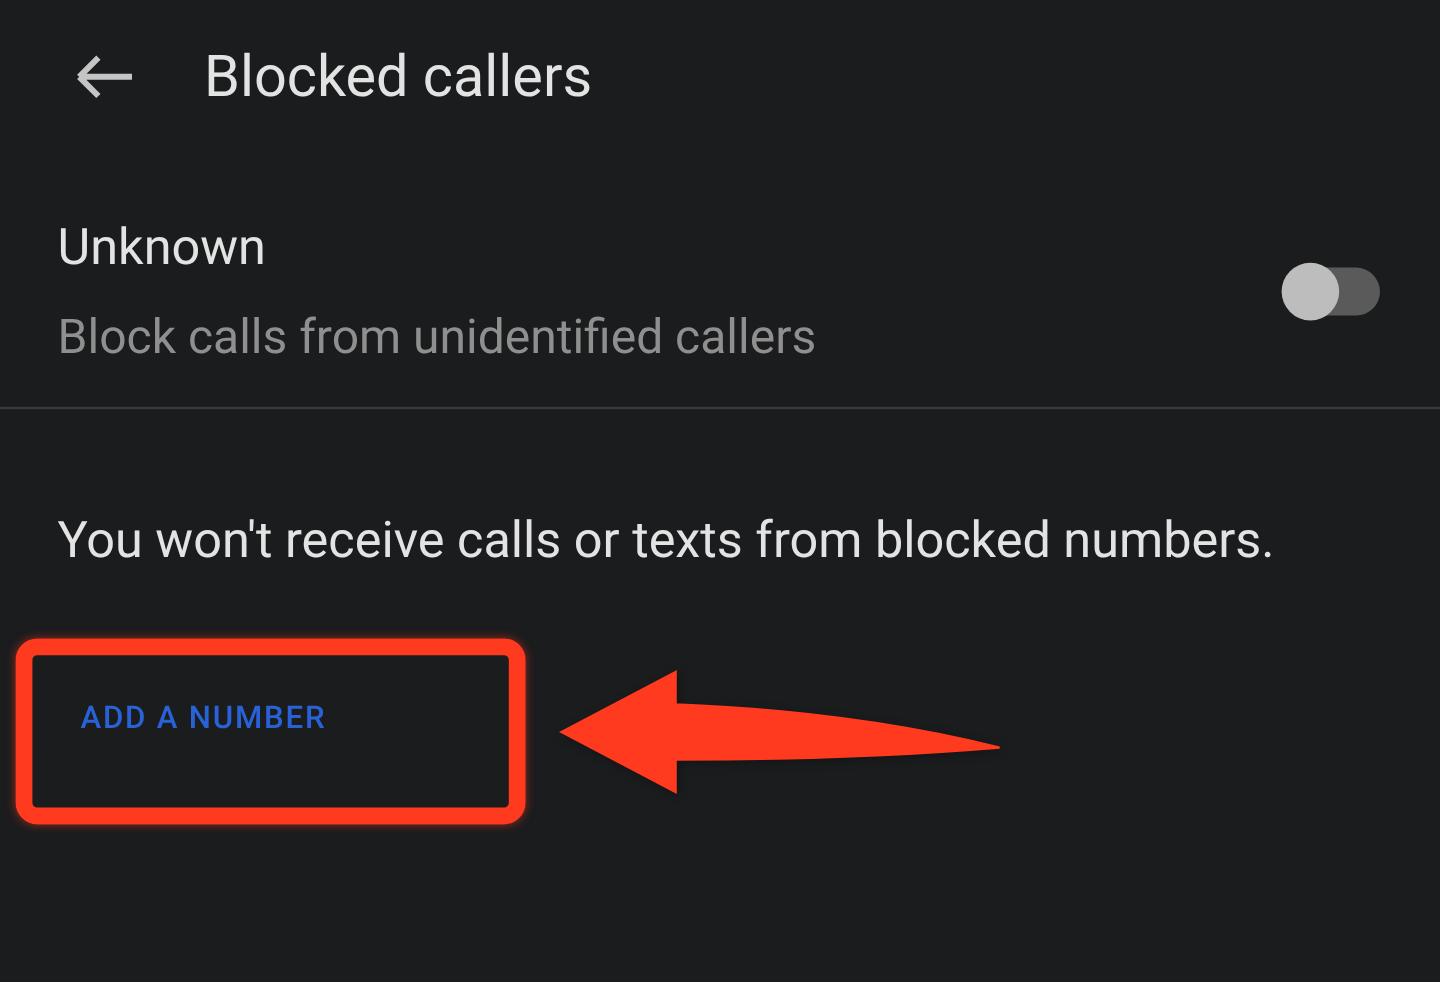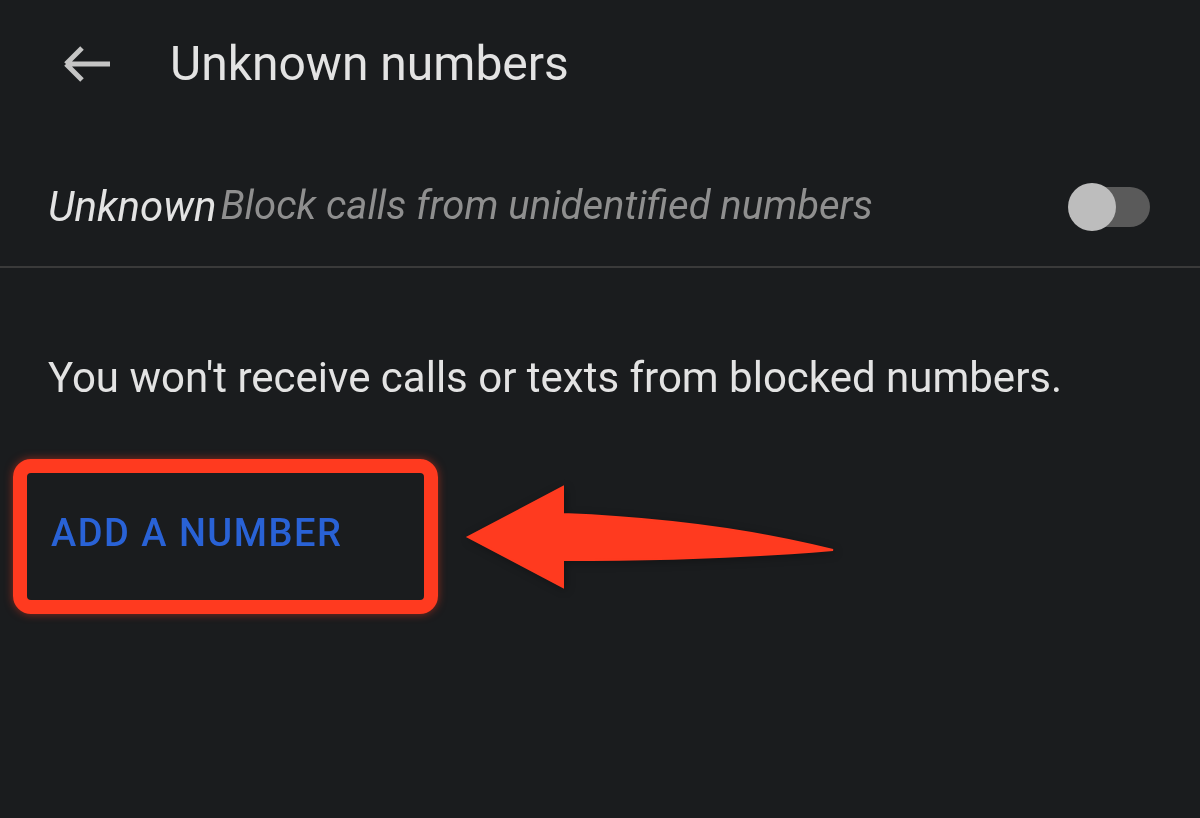--- a/index.html
+++ b/index.html
@@ -40,23 +40,22 @@
       font-weight: 400;
     }
     .setting-row {
       display: flex;
       align-items: center;
       justify-content: space-between;
       padding: 40px 50px 35px 48px;
     }
     .setting-text {
       display: flex;
-      flex-direction: row;
-      gap: 4px;
-      font-style: italic;
+      flex-direction: column;
+      gap: 26px;
     }
     .setting-title {
       color: #e3e3e3;
       font-size: 42px;
       font-weight: 400;
     }
     .setting-subtitle {
       color: #8f8f8f;
       font-size: 40px;
       font-weight: 400;
@@ -101,26 +100,27 @@
       left: 0;
       top: -8px;
       width: 425px;
       height: 155px;
       border: 14px solid #ff3a1f;
       border-radius: 18px;
       box-shadow: 0 0 8px rgba(255, 58, 31, 0.5);
     }
     .add-button {
       color: #2962d6;
-      font-size: 38px;
+      font-size: 26px;
       font-weight: 500;
       letter-spacing: 1.5px;
       padding: 44px 30px 44px 38px;
       cursor: pointer;
       display: inline-block;
+      margin-left: 16px;
     }
     .arrow-annotation {
       position: absolute;
       left: 440px;
       top: 5px;
     }
     .arrow-annotation svg {
       width: 400px;
       height: 130px;
       filter: drop-shadow(2px 2px 4px rgba(0,0,0,0.3));
@@ -128,27 +128,27 @@
   </style>
 </head>
 <body>
 
 <div class="header">
   <div class="back-arrow">
     <svg viewBox="0 0 50 40">
       <path d="M 48 20 L 4 20 M 4 20 L 20 4 M 4 20 L 20 36" stroke="#c5c5c5" stroke-width="5" fill="none" stroke-linecap="butt" stroke-linejoin="miter"></path>
     </svg>
   </div>
-  <h1 class="page-title">Unknown numbers</h1>
+  <h1 class="page-title">Blocked callers</h1>
 </div>
 
 <div class="setting-row">
   <div class="setting-text">
     <div class="setting-title">Unknown</div>
-    <div class="setting-subtitle">Block calls from unidentified numbers</div>
+    <div class="setting-subtitle">Block calls from unidentified callers</div>
   </div>
   <div class="toggle">
     <div class="toggle-knob"></div>
   </div>
 </div>
 
 <div class="divider"></div>
 
 <div class="info-text">You won't receive calls or texts from blocked numbers.</div>
 

